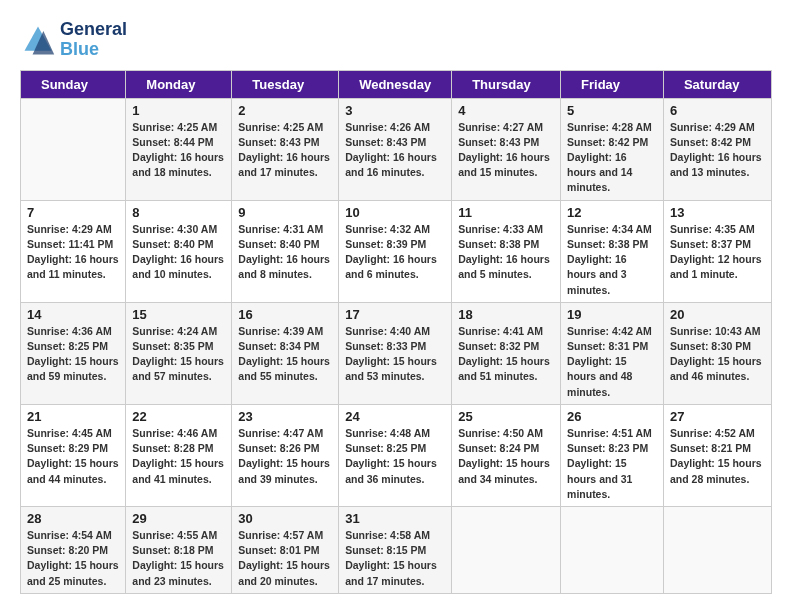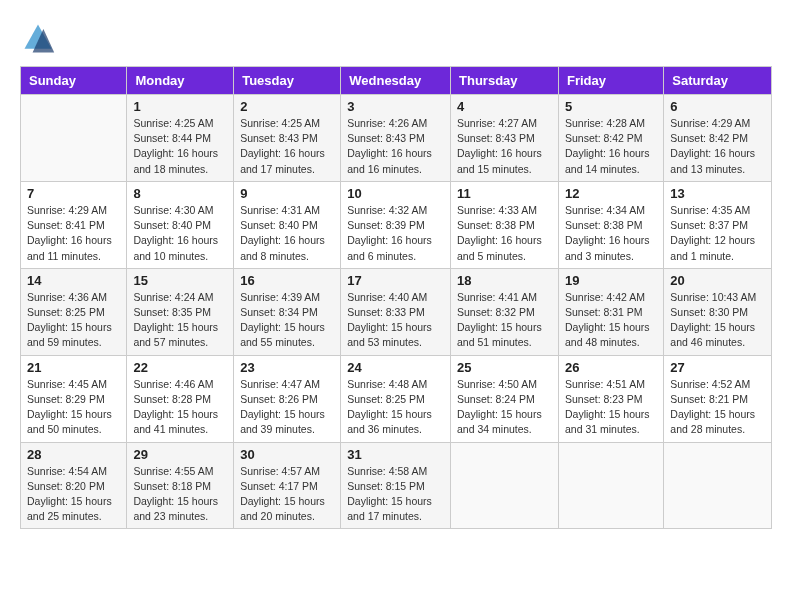--- a/index.html
+++ b/index.html
@@ -44,24 +44,24 @@
       font-size: 18px;
       color: #444;
       margin-top: 2px;
     }
     table {
       width: 100%;
       border-collapse: collapse;
       font-size: 11px;
     }
     thead tr th {
-      background-color: #6d28d9;
+      background-color: #4c1d95;
       color: #fff;
       text-align: left;
-      padding: 6px 8px;
+      padding: 6px 20px;
       font-size: 13px;
       font-weight: bold;
       border: 1px solid #ccc;
     }
     tbody tr td {
       vertical-align: top;
       border: 1px solid #ccc;
       padding: 4px 6px;
       width: 113px;
       min-height: 80px;
@@ -76,34 +76,39 @@
       font-weight: bold;
       font-size: 13px;
       color: #222;
       display: block;
       margin-bottom: 2px;
     }
     .day-info {
       font-size: 10.5px;
       color: #333;
       line-height: 1.45;
+      font-weight: bold;
     }
     .empty-cell {
       background: #f9f9f9;
     }
   </style>
 </head>
 <body>
 
 <div class="header">
   <div class="logo">
     <svg class="logo-icon" viewBox="0 0 40 40">
       <polygon points="20,5 35,32 5,32" fill="#4a9fd4" opacity="0.85"></polygon>
       <polygon points="26,10 38,36 14,36" fill="#1a3a6b" opacity="0.7"></polygon>
     </svg>
+    <div class="logo-text">
+    <div style="font-size:18px;font-weight:bold;color:#1a3a6b;line-height:1.1">General</div>
+    <div style="font-size:18px;font-weight:bold;color:#4a9fd4;line-height:1.1">Blue</div>
+  </div>
   </div>
   <div class="title-block">
     <div class="month-title"></div>
     <div class="subtitle"></div>
   </div>
 </div>
 
 <table>
   <thead>
     <tr>
@@ -166,21 +171,21 @@
             <span>Sunset: 8:42 PM</span><br>
             <span>Daylight: 16 hours and 13 minutes.</span>
           </div>
         </td>
       </tr>
       <tr>
         <td>
           <span class="day-number">7</span>
           <div class="day-info">
             <span>Sunrise: 4:29 AM</span><br>
-            <span>Sunset: 8:41 PM</span><br>
+            <span>Sunset: 11:41 PM</span><br>
             <span>Daylight: 16 hours and 11 minutes.</span>
           </div>
         </td>
         <td>
           <span class="day-number">8</span>
           <div class="day-info">
             <span>Sunrise: 4:30 AM</span><br>
             <span>Sunset: 8:40 PM</span><br>
             <span>Daylight: 16 hours and 10 minutes.</span>
           </div>
@@ -283,21 +288,21 @@
             <span>Daylight: 15 hours and 46 minutes.</span>
           </div>
         </td>
       </tr>
       <tr>
         <td>
           <span class="day-number">21</span>
           <div class="day-info">
             <span>Sunrise: 4:45 AM</span><br>
             <span>Sunset: 8:29 PM</span><br>
-            <span>Daylight: 15 hours and 50 minutes.</span>
+            <span>Daylight: 15 hours and 44 minutes.</span>
           </div>
         </td>
         <td>
           <span class="day-number">22</span>
           <div class="day-info">
             <span>Sunrise: 4:46 AM</span><br>
             <span>Sunset: 8:28 PM</span><br>
             <span>Daylight: 15 hours and 41 minutes.</span>
           </div>
         </td>
@@ -356,21 +361,21 @@
           <div class="day-info">
             <span>Sunrise: 4:55 AM</span><br>
             <span>Sunset: 8:18 PM</span><br>
             <span>Daylight: 15 hours and 23 minutes.</span>
           </div>
         </td>
         <td>
           <span class="day-number">30</span>
           <div class="day-info">
             <span>Sunrise: 4:57 AM</span><br>
-            <span>Sunset: 4:17 PM</span><br>
+            <span>Sunset: 8:01 PM</span><br>
             <span>Daylight: 15 hours and 20 minutes.</span>
           </div>
         </td>
         <td>
           <span class="day-number">31</span>
           <div class="day-info">
             <span>Sunrise: 4:58 AM</span><br>
             <span>Sunset: 8:15 PM</span><br>
             <span>Daylight: 15 hours and 17 minutes.</span>
           </div>

